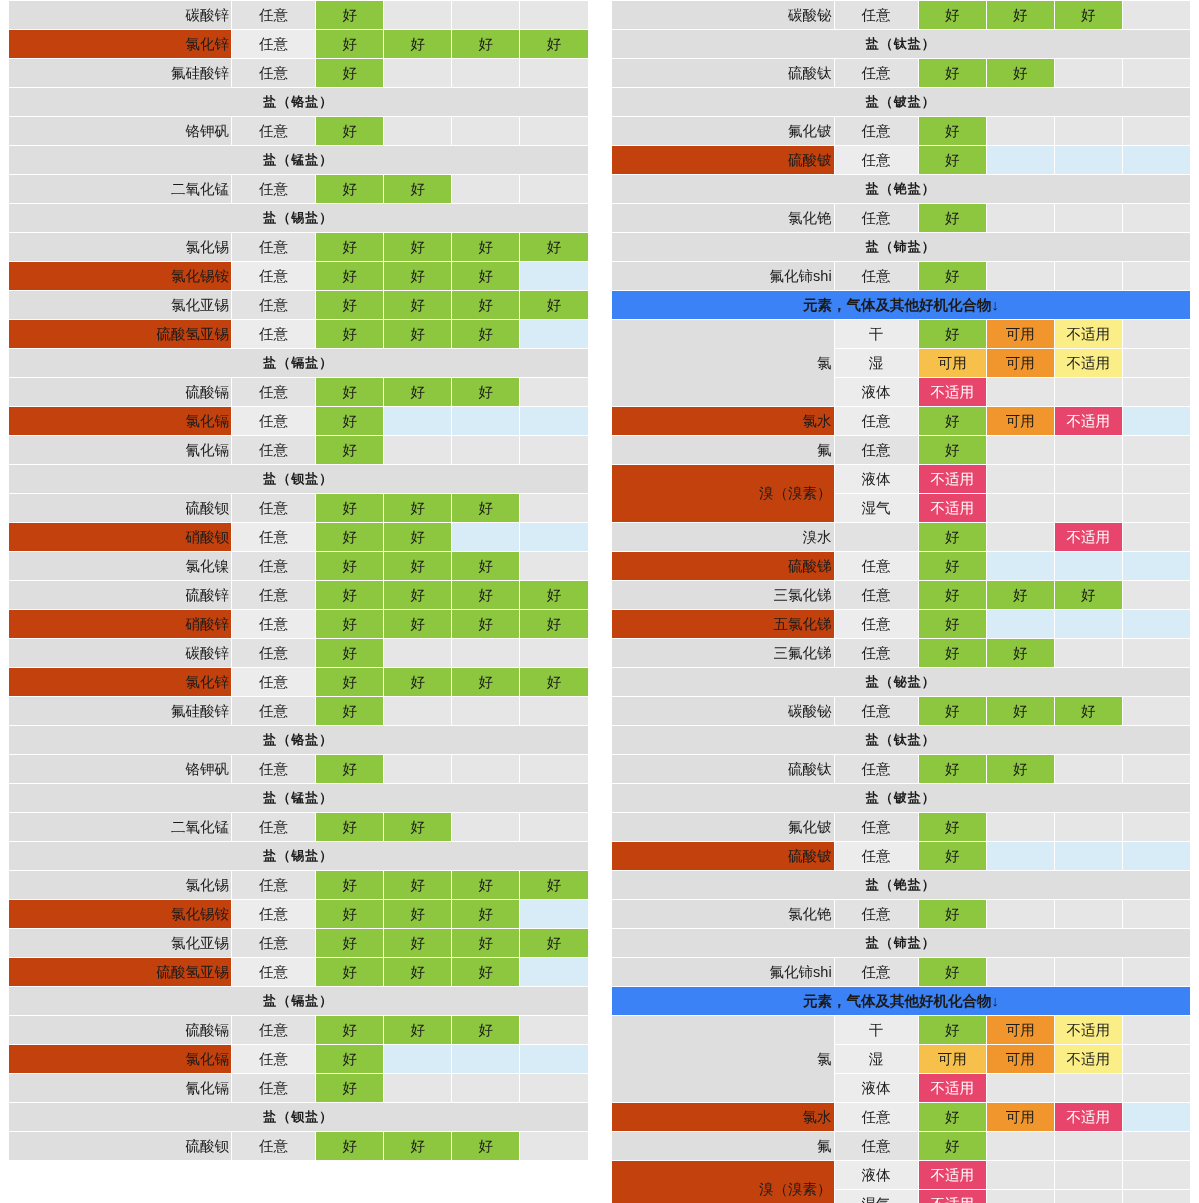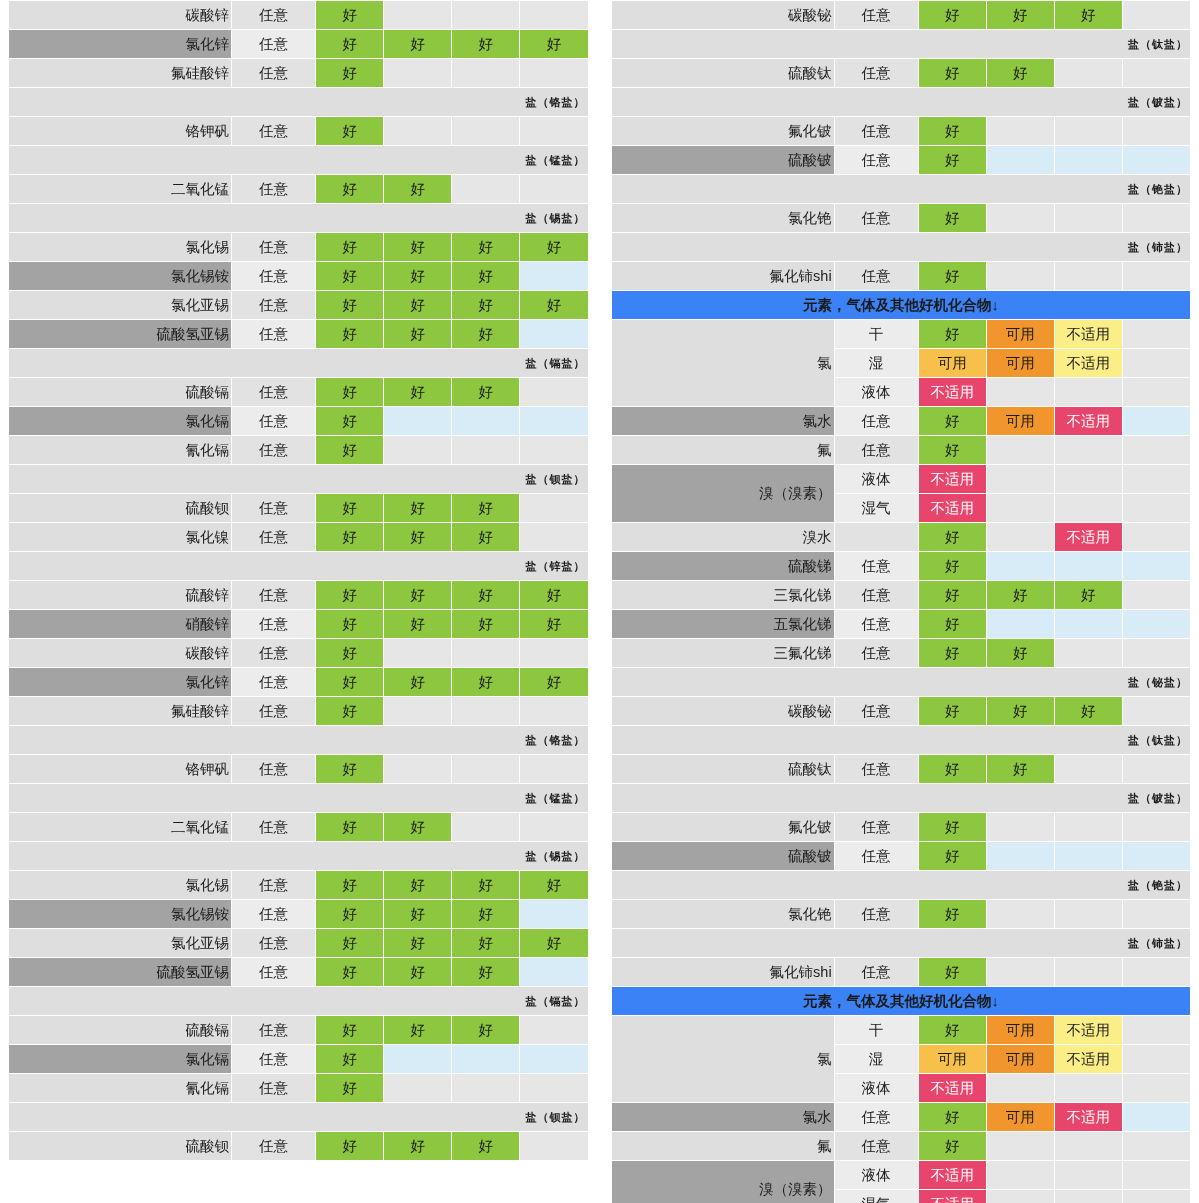--- a/index.html
+++ b/index.html
@@ -30,36 +30,35 @@
     padding:0 2px;
     white-space:nowrap;
     overflow:hidden;
   }
   col.c-name{width:38.5%;}
   col.c-cond{width:14.5%;}
   col.c-v{width:11.75%;}
 
   
   .name-odd{background:#dedede;}
-  .name-even{background:#a3a3a3;}
+  .name-even{background:#c2410c;}
   .cond{background:#ececec;}
   .cond-alt{background:#e2e2e2;}
   .good{background:#8dc63f;color:#1b1b1b;}
   .usable{background:#f0962c;color:#1b1b1b;}
   .usable-light{background:#f6c04a;color:#1b1b1b;}
   .unfit{background:#e8456c;color:#ffffff;}
   .unfit-light{background:#fbee87;color:#1b1b1b;}
   .blank-blue{background:#d8ecf8;}
   .blank-light{background:#e6e6e6;}
   .group{
     background:#dedede;
     font-weight:bold;
-    font-size:11px;
+    font-size:13px;
     letter-spacing:1px;
-    text-align:right;
   }
   .section{
     background:#3b82f6;
     font-weight:bold;
     font-size:14.5px;
   }
   .rowname{
     text-align:right;
     font-size:14.5px;
   }
@@ -192,29 +191,34 @@
           </tr>
           <tr>
             <td class="name-odd rowname">硫酸钡</td>
             <td class="cond-alt">任意</td>
             <td class="good">好</td>
             <td class="good">好</td>
             <td class="good">好</td>
             <td class="blank-light"></td>
           </tr>
           <tr>
+            <td class="name-even rowname">硝酸钡</td>
+            <td class="cond">任意</td>
+            <td class="good">好</td>
+            <td class="good">好</td>
+            <td class="blank-blue"></td>
+            <td class="blank-blue"></td>
+          </tr>
+          <tr>
             <td class="name-odd rowname">氯化镍</td>
             <td class="cond-alt">任意</td>
             <td class="good">好</td>
             <td class="good">好</td>
             <td class="good">好</td>
             <td class="blank-light"></td>
-          </tr>
-          <tr>
-            <td colspan="6" class="group">盐（锌盐）</td>
           </tr>
           <tr>
             <td class="name-odd rowname">硫酸锌</td>
             <td class="cond-alt">任意</td>
             <td class="good">好</td>
             <td class="good">好</td>
             <td class="good">好</td>
             <td class="good">好</td>
           </tr>
           <tr>

